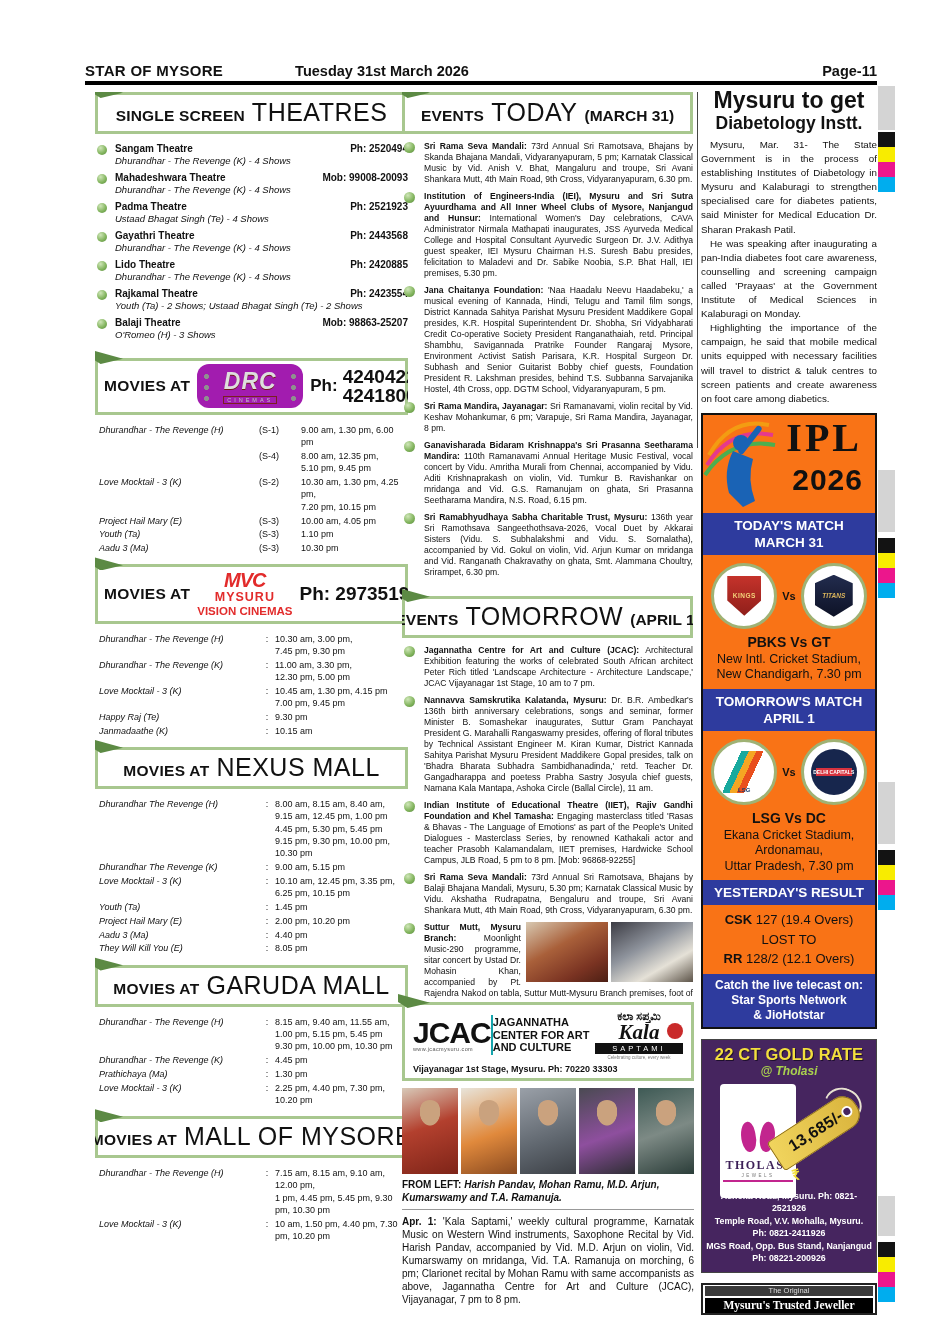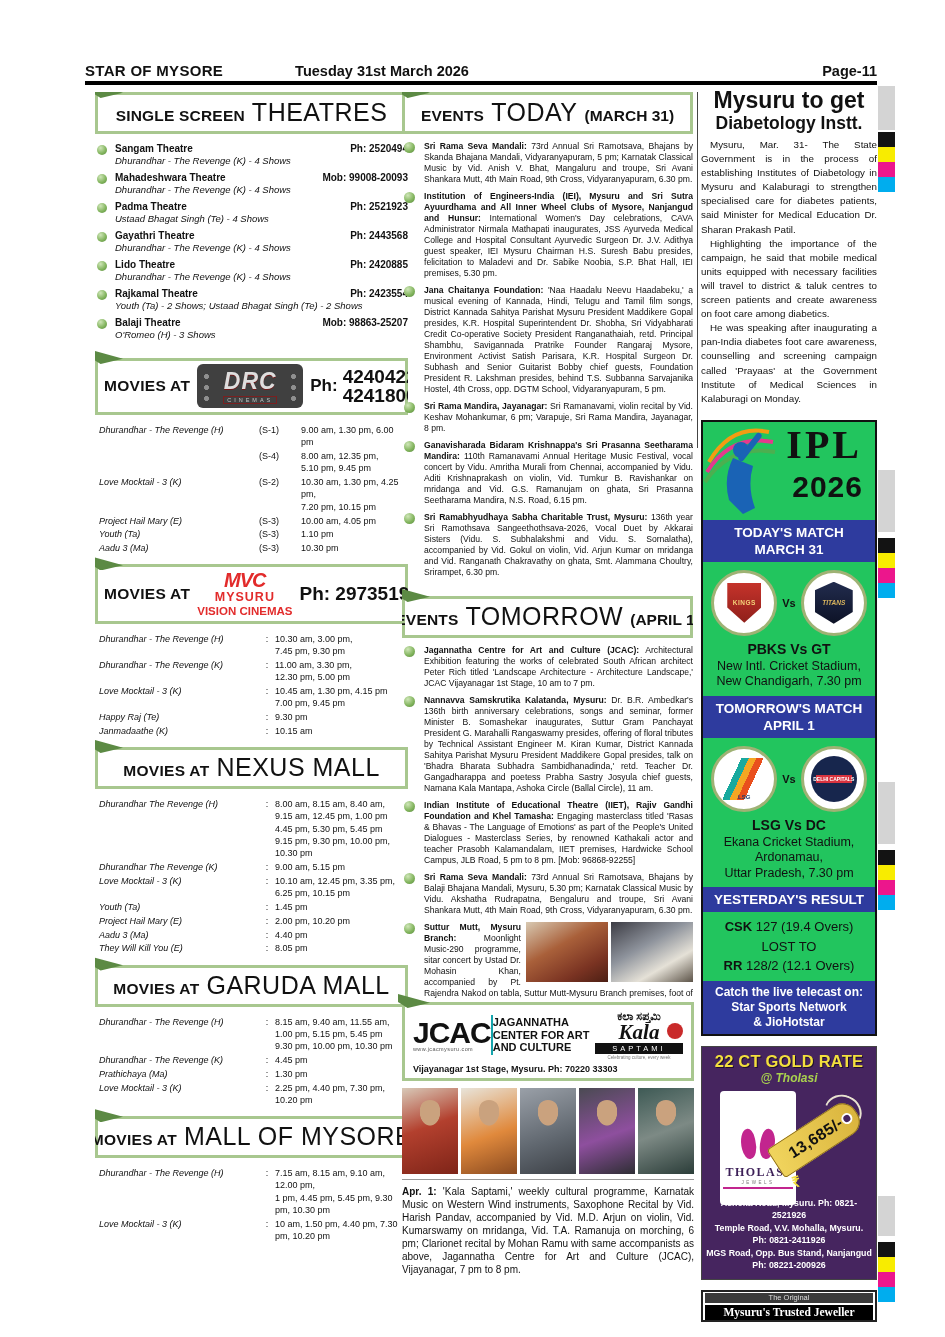--- a/index.html
+++ b/index.html
@@ -42,21 +42,21 @@
   .mv-table{padding:2px 2px 0 4px;font-size:9px;}
   .mv-row{display:flex;line-height:12.3px;margin-bottom:1.5px;}
   .mv-film{width:160px;font-style:italic;flex-shrink:0;}
   .mv-screen{width:42px;flex-shrink:0;}
   .mv-colon{width:16px;flex-shrink:0;text-align:center;}
   .mv-times{flex:1;}
 
   
   .cine-head{justify-content:flex-start;align-items:center;}
   .mov-label{font-weight:bold;font-size:15.5px;letter-spacing:.3px;}
-  .drc-logo{width:106px;height:44px;background:#404040;border-radius:6px;display:flex;flex-direction:column;
+  .drc-logo{width:106px;height:44px;background:#a21caf;border-radius:12px;display:flex;flex-direction:column;
             align-items:center;justify-content:center;position:relative;flex-shrink:0;}
   .drc-logo::before,.drc-logo::after{content:"";position:absolute;top:7px;bottom:7px;width:9px;
             background-image:radial-gradient(circle,#8f8f8f 2.2px,transparent 2.8px);background-size:9px 11px;}
   .drc-logo::before{left:5px;} .drc-logo::after{right:5px;}
   .drc-main{font-size:23px;font-weight:bold;font-style:italic;letter-spacing:1px;color:#dedede;text-shadow:0 1px 0 #6e1a1a;}
   .drc-sub{font-size:5.5px;letter-spacing:3px;color:#c4c4c4;border:1px solid #7a2020;padding:0 3px;margin-top:1px;}
   .drc-ph{display:flex;align-items:center;gap:5px;margin-left:auto;}
   .ph-label{font-size:17px;font-weight:bold;}
   .drc-nums{font-size:19px;font-weight:bold;line-height:19px;}
 
@@ -79,21 +79,21 @@
   .ev-ph{display:inline-block;width:82px;height:60px;}
   .ev-ph1{background:linear-gradient(150deg,#d8c9b2 0%,#a9603a 40%,#7a3322 75%,#4c1f14 100%);}
   .ev-ph2{background:linear-gradient(150deg,#3c3c44 0%,#8e939c 40%,#e5e1d7 70%,#5c5348 100%);margin-left:3px;}
 
   
   .art-title1{font-size:23px;font-weight:bold;text-align:center;line-height:25px;}
   .art-title2{font-size:17.5px;font-weight:bold;text-align:center;line-height:20px;margin-bottom:5px;}
   .art-body>div{font-size:9.8px;line-height:14.1px;text-align:justify;text-indent:9px;}
 
   
-  .ipl-card{margin-top:14px;border:2px solid #111;background:#22c55e;}
+  .ipl-card{margin-top:7px;border:2px solid #111;background:#f97316;}
   .ipl-top{position:relative;height:98px;overflow:hidden;}
   .ipl-title{position:absolute;right:13px;top:2px;font-family:"Liberation Serif",serif;font-weight:bold;
              font-size:40px;letter-spacing:3px;line-height:42px;}
   .ipl-year{position:absolute;right:12px;top:48px;font-size:30px;font-weight:bold;letter-spacing:1px;}
   .ipl-banner{background:#2e3b9e;color:#fff;font-weight:bold;text-align:center;font-size:13.5px;
               line-height:17px;padding:4px 0;}
   .ipl-teams-row{display:flex;align-items:center;justify-content:center;gap:5px;padding:8px 0 3px;}
   .t-circle{width:60px;height:60px;border-radius:50%;border:3px solid #9fb274;display:flex;align-items:center;
             justify-content:center;background:#fff;overflow:hidden;flex-shrink:0;}
   .vs{font-size:11px;font-weight:bold;}
@@ -636,34 +636,38 @@
       </div>
       <div class="jcac-addr">Vijayanagar 1st Stage, Mysuru. Ph: 70220 33303</div>
     </div>
     <div class="jcac-photos">
       <div class="jp jp1"></div>
       <div class="jp jp2"></div>
       <div class="jp jp3"></div>
       <div class="jp jp4"></div>
       <div class="jp jp5"></div>
     </div>
+    <div class="jcac-caption">
+      <b>FROM LEFT:</b>
+      <span class="names">Harish Pandav, Mohan Ramu, M.D. Arjun, Kumarswamy and T.A. Ramanuja.</span>
+    </div>
     <div class="jcac-hr"></div>
     <div class="jcac-para">
       <span class="ev-lead">Apr. 1:</span>
       <span>'Kala Saptami,' weekly cultural programme, Karnatak Music on Western Wind instruments, Saxophone Recital by Vid. Harish Pandav, accompanied by Vid. M.D. Arjun on violin, Vid. Kumarswamy on mridanga, Vid. T.A. Ramanuja on morching, 6 pm; Clarionet recital by Mohan Ramu with same accompanists as above, Jagannatha Centre for Art and Culture (JCAC), Vijayanagar, 7 pm to 8 pm.</span>
     </div>
   </div>
 
   <div class="col-right">
     <div class="art-title1">Mysuru to get</div>
     <div class="art-title2">Diabetology Instt.</div>
     <div class="art-body">
         <div>Mysuru, Mar. 31- The State Government is in the process of establishing Institutes of Diabetology in Mysuru and Kalaburagi to strengthen specialised care for diabetes patients, said Minister for Medical Education Dr. Sharan Prakash Patil.</div>
+        <div>He was speaking after inaugurating a pan-India diabetes foot care awareness, counselling and screening campaign called 'Prayaas' at the Government Institute of Medical Sciences in Kalaburagi on Monday.</div>
         <div>Highlighting the importance of the campaign, he said that mobile medical units equipped with necessary facilities will travel to district &amp; taluk centres to screen patients and create awareness on foot care among diabetics.</div>
-        <div>He was speaking after inaugurating a pan-India diabetes foot care awareness, counselling and screening campaign called 'Prayaas' at the Government Institute of Medical Sciences in Kalaburagi on Monday.</div>
       </div>
 
     <div class="ipl-card">
       <div class="ipl-top">
         <svg width="84" height="98" viewBox="0 0 84 98" style="position:absolute;left:0;top:0;">
           <path d="M6 40 Q28 2 66 10" fill="none" stroke="#f39c12" stroke-width="4"></path>
           <path d="M4 50 Q28 12 70 20" fill="none" stroke="#e5398d" stroke-width="4"></path>
           <path d="M2 60 Q28 22 72 30" fill="none" stroke="#4caf50" stroke-width="4"></path>
           <circle cx="38" cy="28" r="8" fill="#1a63b5"></circle>
           <path d="M30 36 Q20 56 26 78 L40 92 L52 86 Q44 64 50 44 Z" fill="#1a63b5"></path>

